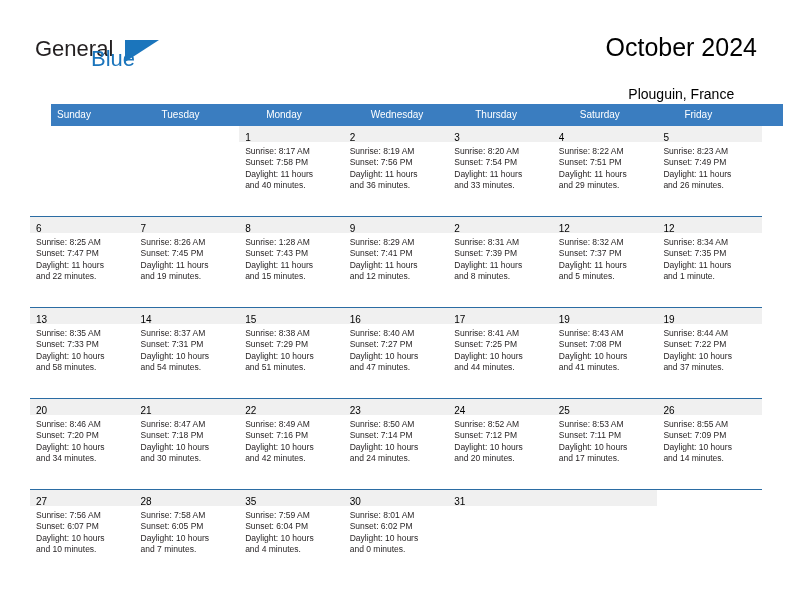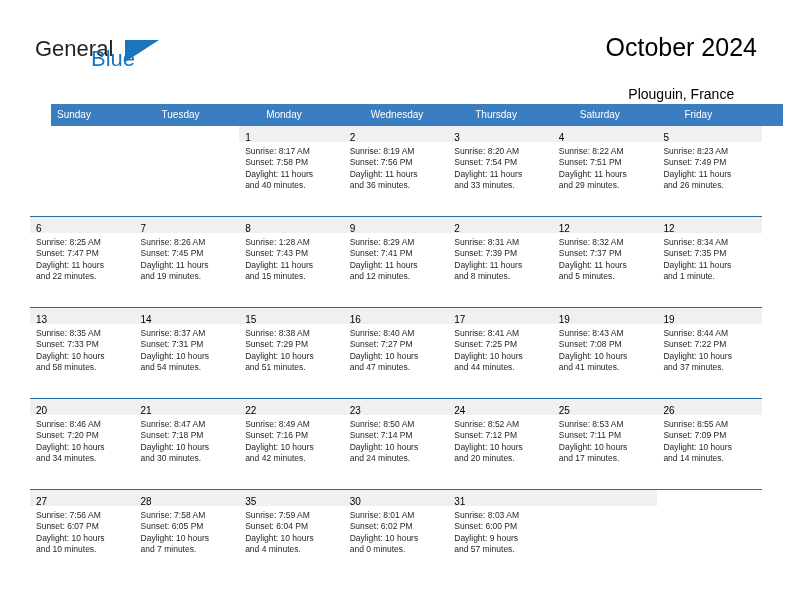--- a/index.html
+++ b/index.html
@@ -468,26 +468,20 @@
             <div class="day-num-band"><span class="day-num">30</span></div>
             <div class="day-body">
               <div class="day-line">Sunrise: 8:01 AM</div>
               <div class="day-line">Sunset: 6:02 PM</div>
               <div class="day-line">Daylight: 10 hours</div>
               <div class="day-line">and 0 minutes.</div>
             </div>
           </div>
           <div class="day-cell">
             <div class="day-num-band"><span class="day-num">31</span></div>
-            <div class="day-body">
-              <div class="day-line">Sunrise: 8:03 AM</div>
-              <div class="day-line">Sunset: 6:00 PM</div>
-              <div class="day-line">Daylight: 9 hours</div>
-              <div class="day-line">and 57 minutes.</div>
-            </div>
           </div>
           <div class="day-cell empty">
             <div class="day-num-band"><span class="day-num"></span></div>
           </div>
           <div class="day-cell blank empty">
             <div class="day-num-band"><span class="day-num"></span></div>
           </div>
         </div>
       </div>
 

